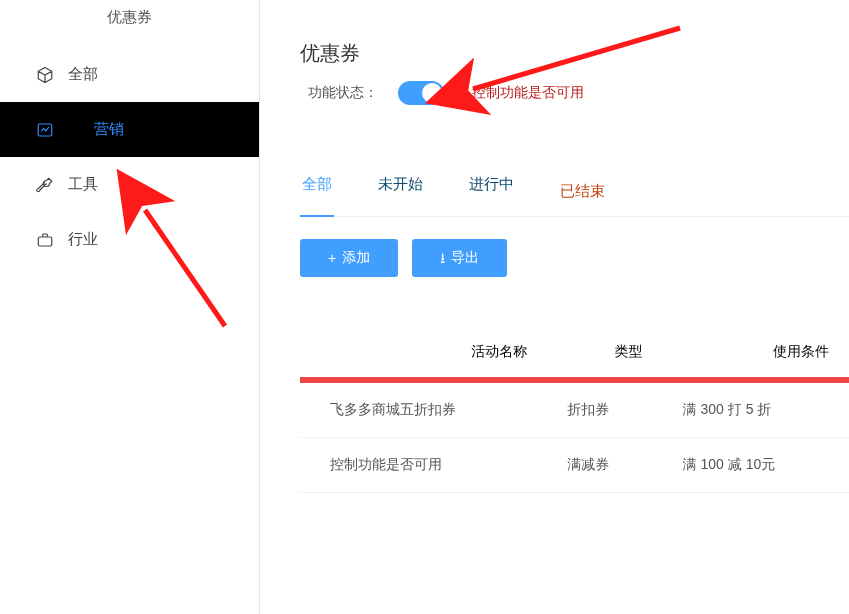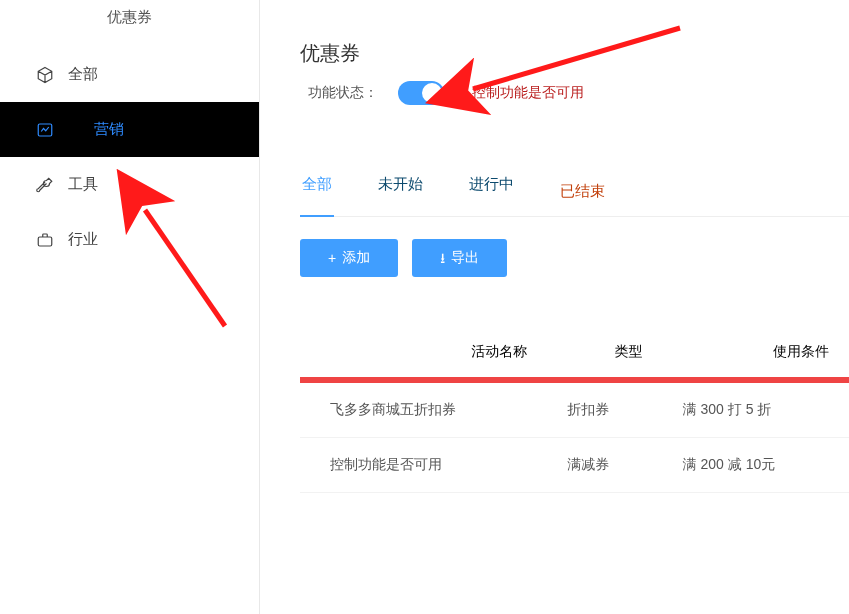--- a/index.html
+++ b/index.html
@@ -135,21 +135,21 @@
       </thead>
       <tbody>
         <tr>
           <td>飞多多商城五折扣券</td>
           <td>折扣券</td>
           <td>满 300 打 5 折</td>
         </tr>
         <tr>
           <td>控制功能是否可用</td>
           <td>满减券</td>
-          <td>满 200 减 10元</td>
+          <td>满 100 减 10元</td>
         </tr>
       </tbody>
     </table>
   </main>
 </div>
 
 <svg class="arrow-svg" width="849" height="614">
   <defs>
     <marker id="ah" markerWidth="12" markerHeight="12" refX="2" refY="6" orient="auto">
       <path d="M0,0 L12,6 L0,12 L3,6 Z" fill="#ff1a1a"></path>

